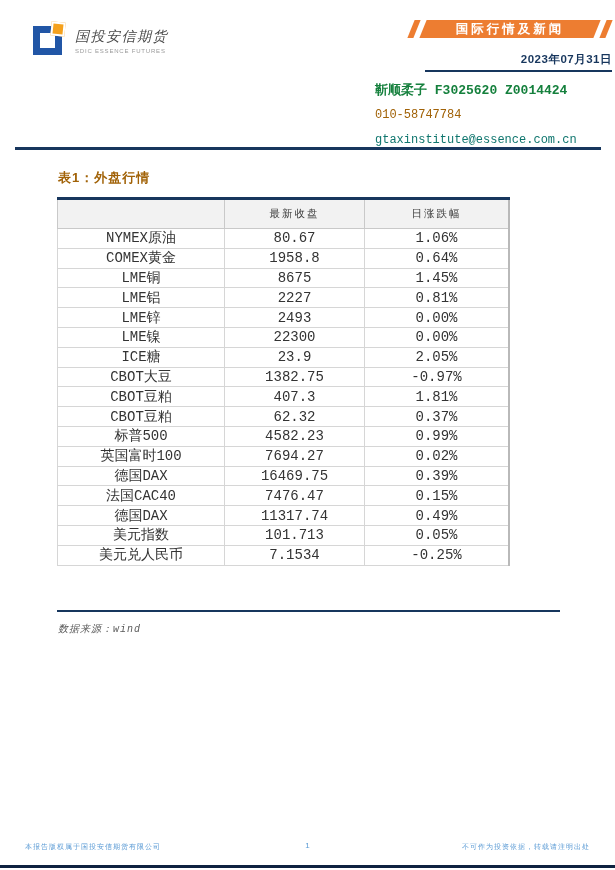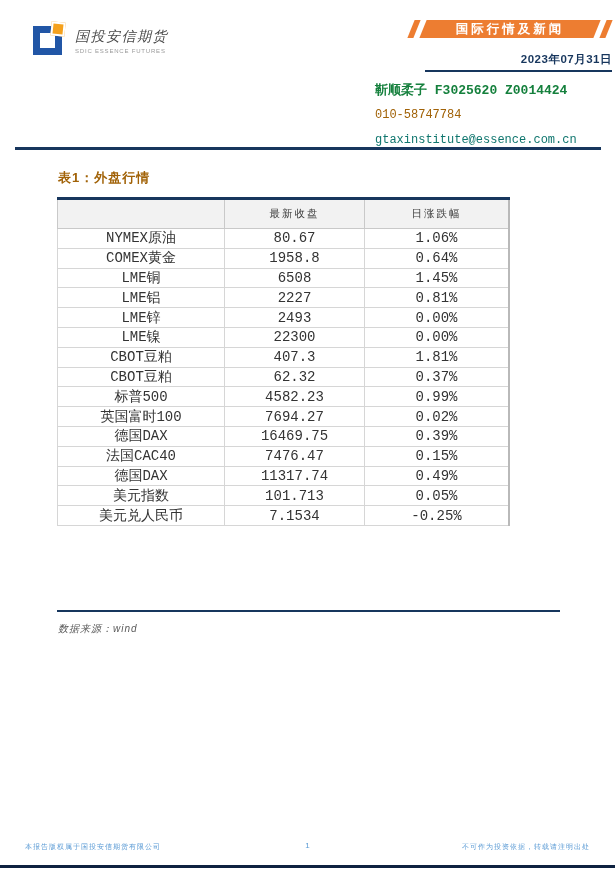--- a/index.html
+++ b/index.html
@@ -66,21 +66,21 @@
   td {
     height:19.8px; border:1px solid #d6d6d6; text-align:center;
     font-size:14px; color:#333; font-family:"Liberation Mono", monospace;
   }
   col.c1 { width:37%; } col.c2 { width:31%; } col.c3 { width:32%; }
 
   .tbl-bottom-rule { position:absolute; left:57px; top:610px; width:503px; height:2px; background:#17365D; }
   .source-note {
     position:absolute; left:58px; top:622px;
     font-size:10px; font-style:italic; color:#595959; letter-spacing:1px;
-    font-family:Liberation Sans, sans-serif;
+    font-family:Liberation Mono, monospace;
   }
 
   
   .footer-left  { position:absolute; left:25px;  top:842px; font-size:7px; color:#5B9BD5; letter-spacing:1px; }
   .footer-page  { position:absolute; left:0; right:0; top:841px; text-align:center; font-size:8px; color:#5B9BD5; }
   .footer-right { position:absolute; right:25px; top:842px; font-size:7px; color:#5B9BD5; letter-spacing:1px; }
   .footer-bar   { position:absolute; left:0; top:865px; width:615px; height:3px; background:#0E2240; }
 </style>
 </head>
 <body>
@@ -136,37 +136,47 @@
           <td>80.67</td>
           <td>1.06%</td>
         </tr>
         <tr>
           <td>COMEX黄金</td>
           <td>1958.8</td>
           <td>0.64%</td>
         </tr>
         <tr>
           <td>LME铜</td>
-          <td>6508</td>
+          <td>8675</td>
           <td>1.45%</td>
         </tr>
         <tr>
           <td>LME铝</td>
           <td>2227</td>
           <td>0.81%</td>
         </tr>
         <tr>
           <td>LME锌</td>
           <td>2493</td>
           <td>0.00%</td>
         </tr>
         <tr>
           <td>LME镍</td>
           <td>22300</td>
           <td>0.00%</td>
+        </tr>
+        <tr>
+          <td>ICE糖</td>
+          <td>23.9</td>
+          <td>2.05%</td>
+        </tr>
+        <tr>
+          <td>CBOT大豆</td>
+          <td>1382.75</td>
+          <td>-0.97%</td>
         </tr>
         <tr>
           <td>CBOT豆粕</td>
           <td>407.3</td>
           <td>1.81%</td>
         </tr>
         <tr>
           <td>CBOT豆粕</td>
           <td>62.32</td>
           <td>0.37%</td>

